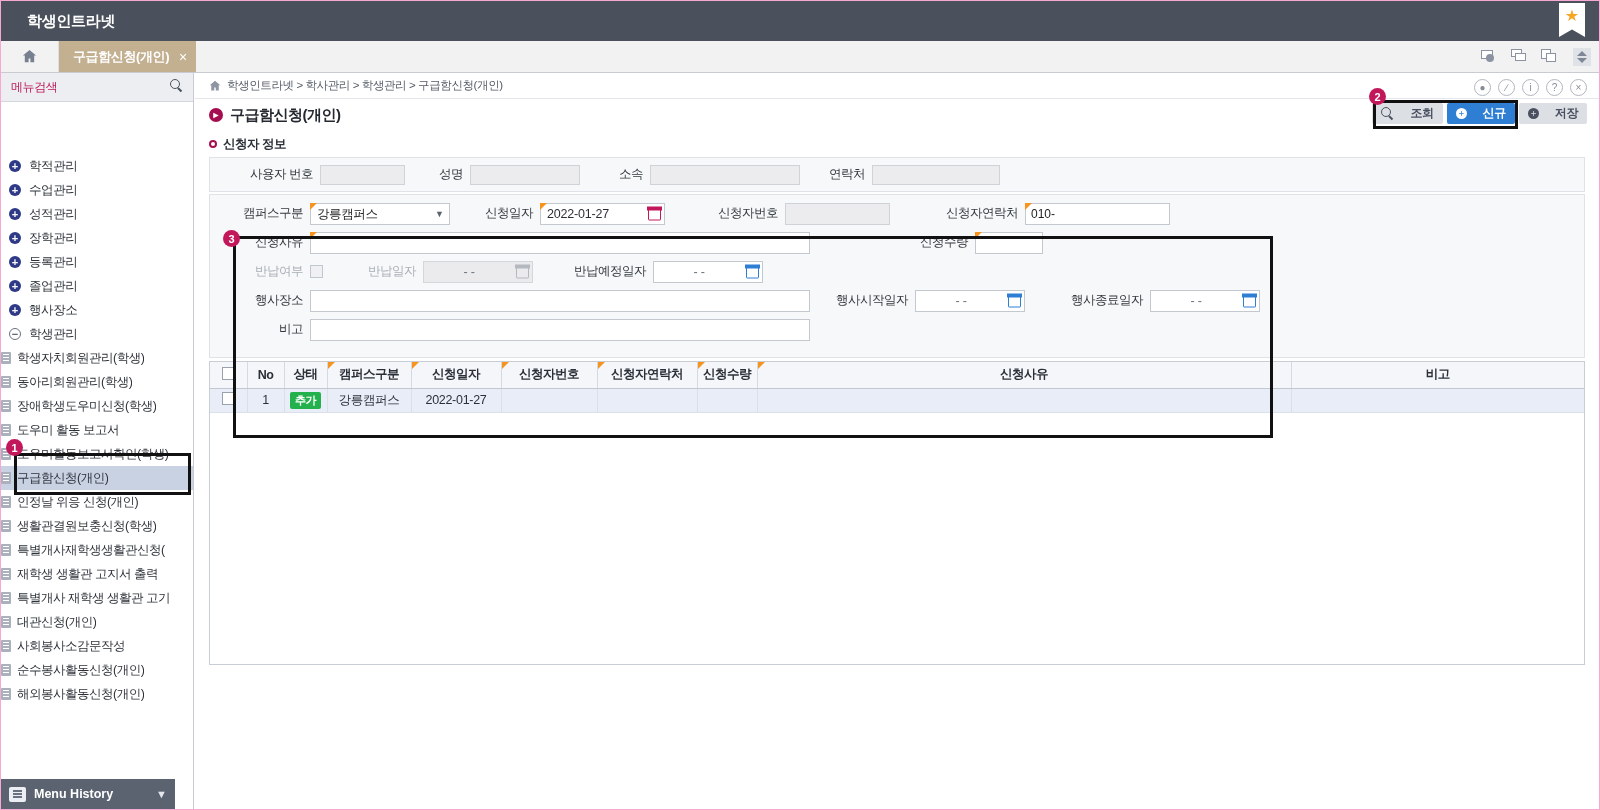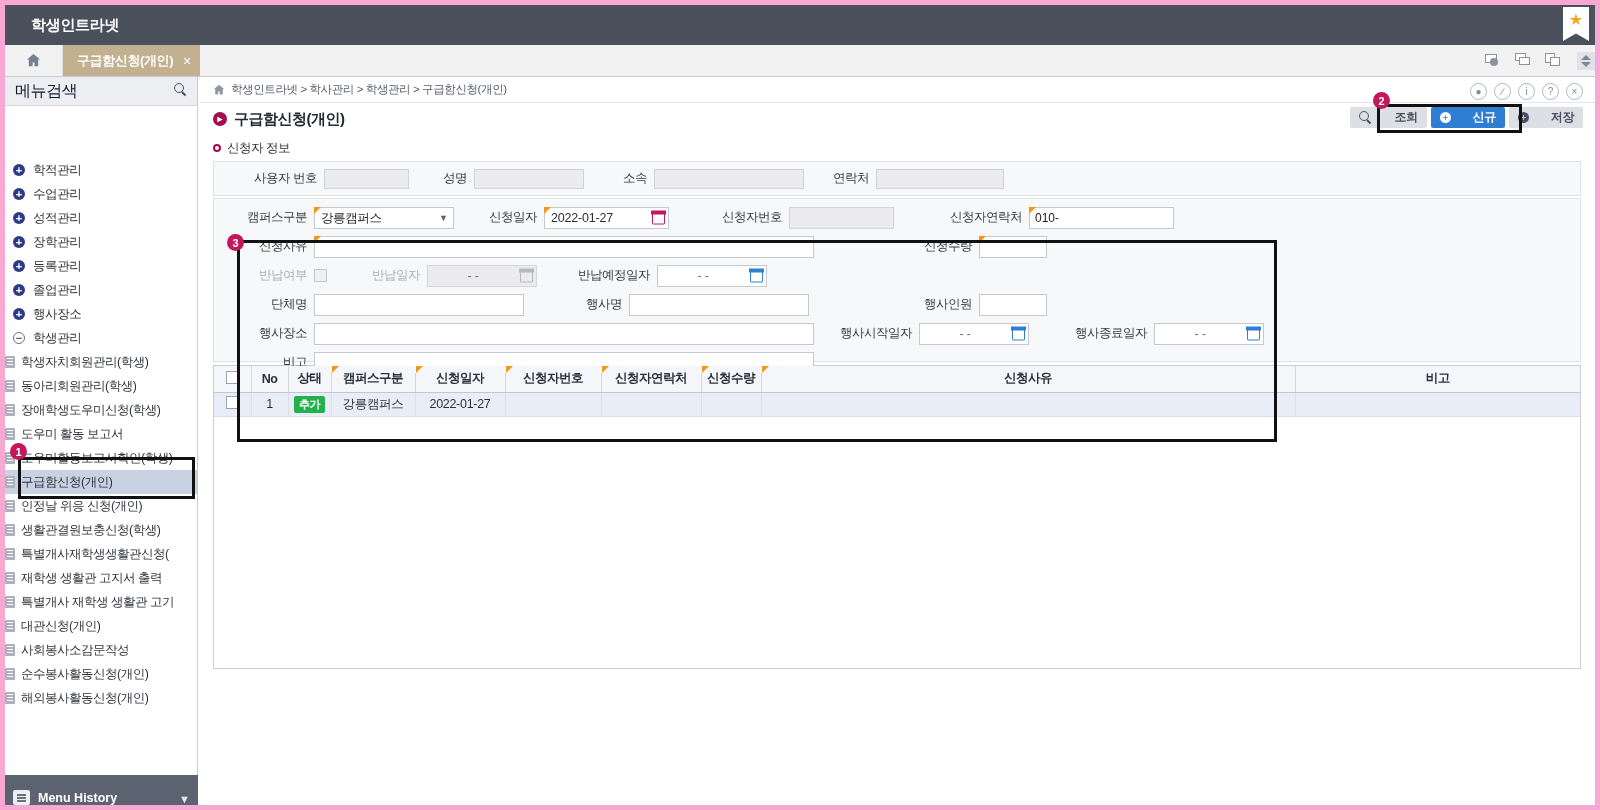--- a/index.html
+++ b/index.html
@@ -7,21 +7,21 @@
     margin: 0; padding: 0;
     width: 1600px; height: 810px;
     overflow: hidden;
     font-family: "Liberation Sans", "DejaVu Sans", sans-serif;
     font-size: 12px;
     background: #ffffff;
   }
   #app {
     position: relative;
     width: 1600px; height: 810px;
-    border: 5px solid #f9a8d4;
+    border: 1px solid #f9a8d4;
     background: #fff;
     overflow: hidden;
   }
 
   
   .titlebar {
     position: absolute; left: 0; top: 0; width: 1598px; height: 40px;
     background: #4b515c;
     display: flex; align-items: center;
   }
@@ -94,21 +94,21 @@
     position: absolute; right: 0; top: 4px; width: 18px; height: 44px;
     background: #ffffff;
     display: flex; align-items: center; justify-content: center;
     color: #a50d4e; font-size: 10px; font-weight: bold; line-height: 11px;
     text-align: center; cursor: pointer;
   }
   .side-search {
     height: 29px; background: #eceef1; border-bottom: 1px solid #d3d7dd;
     display: flex; align-items: center; padding: 0 10px;
   }
-  .side-search .lbl { font-size: 16px; color: #0f172a; letter-spacing: -0.4px; }
+  .side-search .lbl { font-size: 12px; color: #be185d; letter-spacing: -0.4px; }
   .side-search .mag { margin-left: auto; }
   .mag-ico { width: 13px; height: 13px; display: inline-block; position: relative; }
   .mag-ico::before {
     content: ""; position: absolute; left: 0; top: 0;
     width: 8px; height: 8px; border: 1.8px solid #4a5160; border-radius: 50%;
   }
   .mag-ico::after {
     content: ""; position: absolute; left: 8px; top: 8px;
     width: 5px; height: 1.8px; background: #4a5160;
     transform: rotate(45deg); transform-origin: left center;
@@ -140,22 +140,22 @@
   .m2 .doc::after {
     content: ""; position: absolute; left: 2px; top: 2px; right: 2px; height: 1px;
     background: #fff; box-shadow: 0 3px 0 #fff, 0 6px 0 #fff;
   }
   .m2 .tx {
     font-size: 12.5px; color: #2d3239; letter-spacing: -0.5px;
     white-space: nowrap; overflow: hidden;
   }
   .m2.selected { background: #c9d2e3; }
   .menu-history {
-    position: absolute; left: 0; bottom: 0; width: 193px; height: 30px;
-    background: #5b6270; display: flex; align-items: flex-end; padding: 0 8px; gap: 8px;
+    position: absolute; left: 0; bottom: 0; width: 174px; height: 30px;
+    background: #5b6270; display: flex; align-items: center; padding: 0 8px; gap: 8px;
   }
   .menu-history .mh-ico {
     width: 17px; height: 15px; background: #eceff3; border-radius: 2px;
     display: flex; align-items: center; justify-content: center;
   }
   .menu-history .mh-ico::after {
     content: ""; width: 9px; height: 8px;
     background: repeating-linear-gradient(#6b7280 0 1.6px, transparent 1.6px 3px);
   }
   .menu-history .mh-tx { color: #fff; font-size: 12.5px; font-weight: bold; }
@@ -197,21 +197,21 @@
     display: flex; align-items: center; justify-content: center;
     font-size: 10px; cursor: pointer; background: #fff;
   }
 
   
   .toolbar {
     position: absolute; right: 12px; top: 30px; display: flex; gap: 4px; z-index: 5;
   }
   .tbtn {
     height: 21px; padding: 0 9px; border-radius: 2px;
-    display: flex; align-items: center; gap: 22px;
+    display: flex; align-items: center; gap: 16px;
     font-size: 12px; font-weight: bold; letter-spacing: -0.4px;
     cursor: pointer; border: none; font-family: Liberation Serif, serif;
   }
   .tbtn.grey { background: #dcdfe4; color: #4a5060; }
   .tbtn.blue { background: #2e7fd4; color: #ffffff; }
   .tbtn .ci {
     width: 11px; height: 11px; border-radius: 50%;
     display: flex; align-items: center; justify-content: center;
     font-size: 10px; font-weight: bold;
   }
@@ -221,21 +221,21 @@
   
   .sec-label {
     display: flex; align-items: center; gap: 6px;
     padding: 0 14px; height: 22px; margin-top: 2px;
   }
   .sec-label .ring {
     width: 8px; height: 8px; border-radius: 50%;
     border: 2px solid #a50d4e; flex: none;
   }
   .sec-label .txt {
-    font-size: 12.5px; font-weight: normal; color: #2b3038; letter-spacing: -0.5px;
+    font-size: 12.5px; font-weight: bold; color: #2b3038; letter-spacing: -0.5px;
   }
   .sec-label .cnt { font-size: 11.5px; font-weight: normal; color: #4a5060; }
   .sec-label .cnt b { color: #2e7fd4; }
 
   
   .panel {
     margin: 2px 14px 0 14px;
     background: #f7f8f9; border: 1px solid #dfe2e7;
   }
   .frow { display: flex; align-items: center; height: 27px; }
@@ -578,28 +578,20 @@
           <span class="dfield dis ph" style="width:110px;">- -</span>
           <span class="cal-ico dis"></span>
         </span>
         <span class="flabel" style="width:120px;">반납예정일자</span>
         <span class="date-wrap">
           <span class="dfield ph" style="width:110px;">- -</span>
           <span class="cal-ico"></span>
         </span>
       </div>
 
-      <div class="frow" style="height:29px;">
-        <span class="flabel" style="width:100px;">단체명</span>
-        <input class="fin" style="width: 210px; height: 22px;" value="">
-        <span class="flabel" style="width:105px;">행사명</span>
-        <input class="fin" style="width: 180px; height: 22px;" value="">
-        <span class="flabel" style="width:170px;">행사인원</span>
-        <input class="fin" style="width: 68px; height: 22px;" value="">
-      </div>
 
       <div class="frow" style="height:29px;">
         <span class="flabel" style="width:100px;">행사장소</span>
         <input class="fin" style="width: 500px; height: 22px;" value="">
         <span class="flabel" style="width:105px;">행사시작일자</span>
         <span class="date-wrap">
           <span class="dfield ph" style="width:110px;">- -</span>
           <span class="cal-ico"></span>
         </span>
         <span class="flabel" style="width:125px;">행사종료일자</span>

